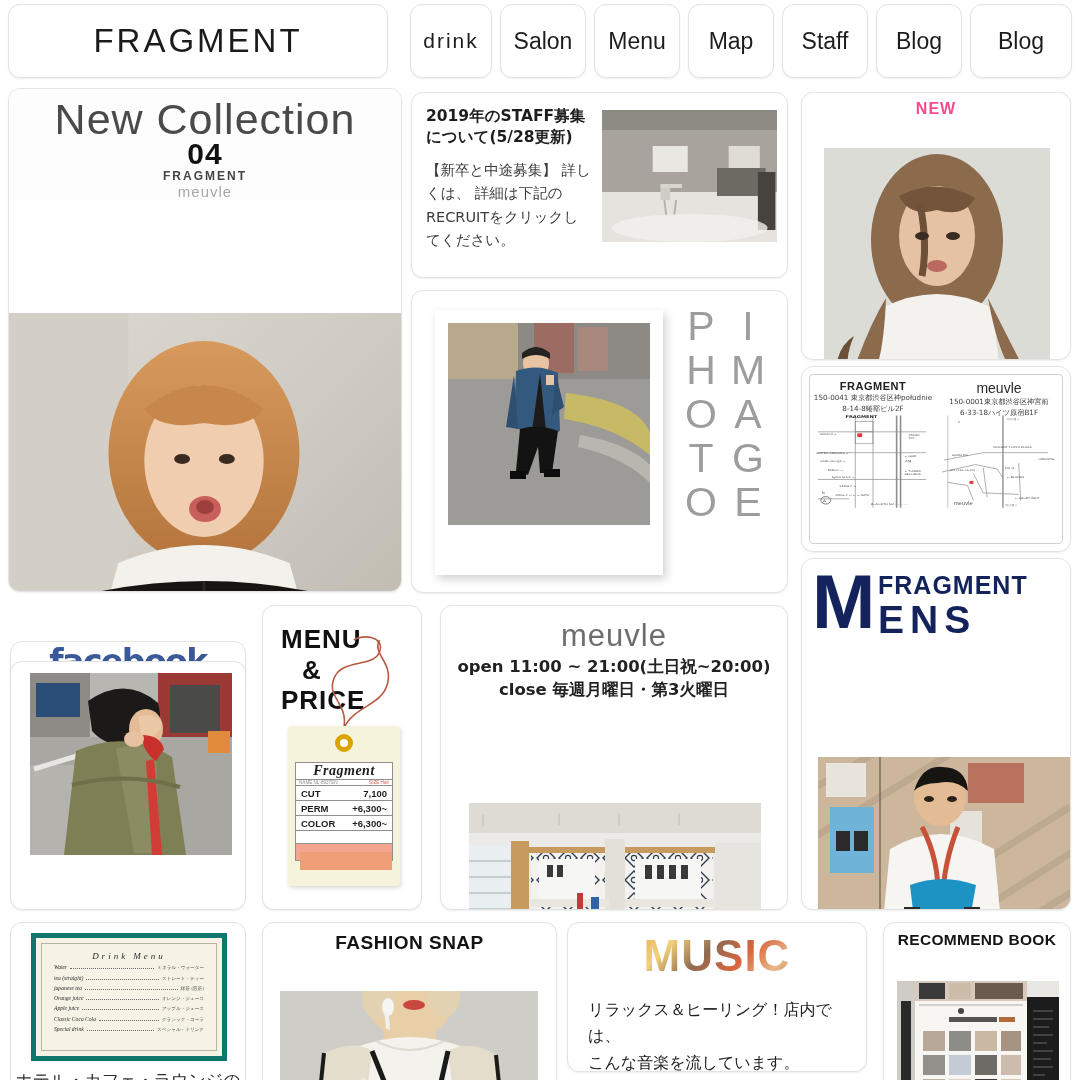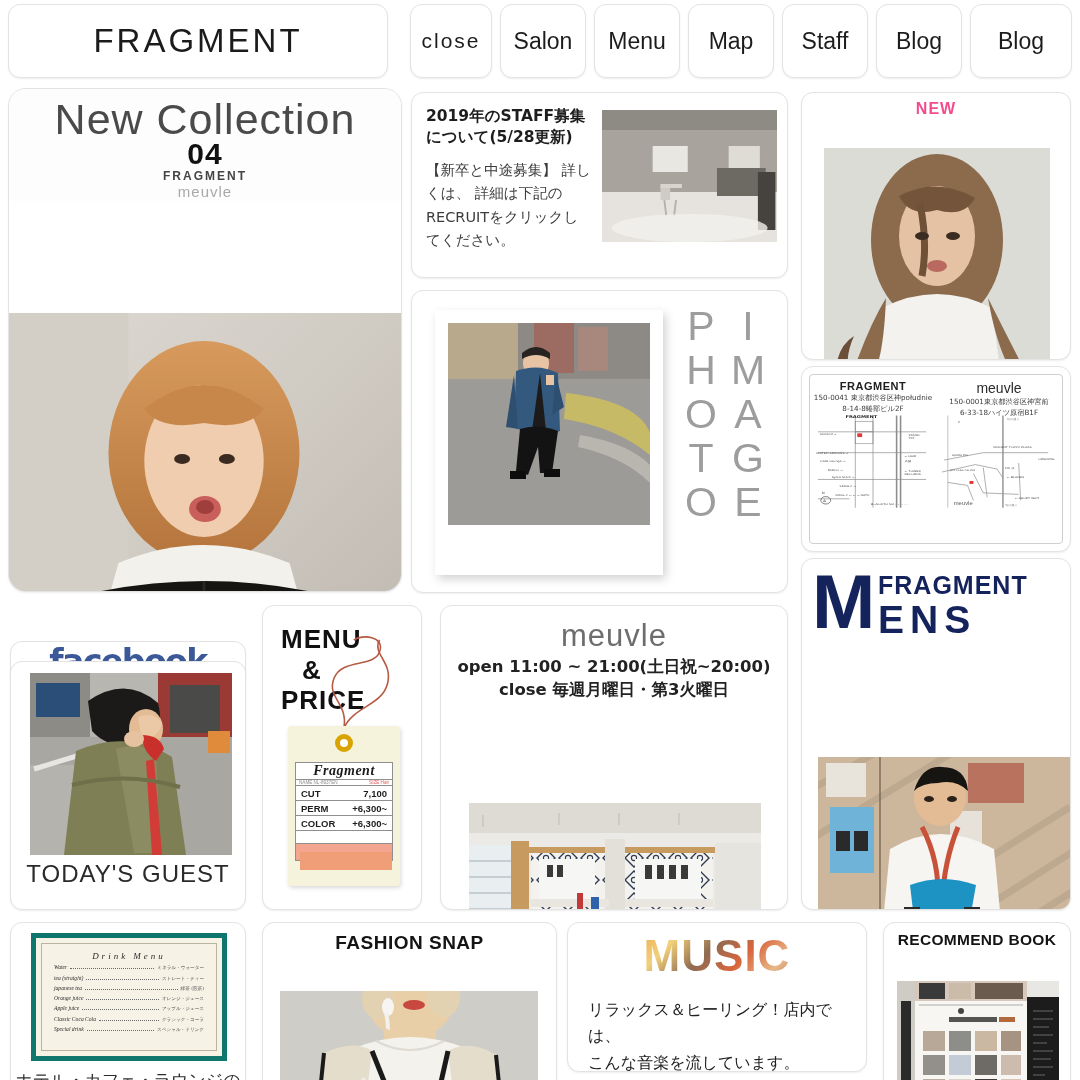--- a/index.html
+++ b/index.html
@@ -32,21 +32,21 @@
     font-size: 33px; letter-spacing: 3px; color: #1b1b1b; font-weight: 400;
   }
   .navitem {
     top: 4px; height: 74px;
     display: flex; align-items: center; justify-content: center;
     font-size: 23px; color: #1c1c1c; cursor: pointer;
   }
   .navitem.hair { font-size: 21px; letter-spacing: 2px; }
 
   
-  .newcol { left: 8px; top: 88px; width: 394px; height: 504px; border-radius: 18px;}
+  .newcol { left: 8px; top: 88px; width: 394px; height: 504px; border-radius: 12px;}
   .nc-head { height: 112px; background:#fdfdfd; position: relative; }
   .nc-title {
     position:absolute; left:0; right:0; top:6px; text-align:center;
     font-family:"Liberation Sans", sans-serif; font-weight:300;
     font-size:43px; color:#4a4a4a; letter-spacing:1px;
   }
   .nc-04 { position:absolute; left:0; right:0; top:48px; text-align:center;
     font-size:30px; font-weight:bold; color:#111; letter-spacing:1px;}
   .nc-brand { position:absolute; left:0; right:0; top:80px; text-align:center;
     font-size:12px; font-weight:bold; color:#444; letter-spacing:2px;}
@@ -200,21 +200,21 @@
 </head>
 <body>
 
 <div class="page">
 
   <div class="card hdr-logo">
     <span class="logotext">FRAGMENT</span>
   </div>
 
   <div class="card navitem hair" style="left:410px;width:82px;">
-    <span>close</span>
+    <span>drink</span>
   </div>
   <div class="card navitem" style="left:500px;width:86px;">
     <span>Salon</span>
   </div>
   <div class="card navitem" style="left:594px;width:86px;">
     <span>Menu</span>
   </div>
   <div class="card navitem" style="left:688px;width:86px;">
     <span>Map</span>
   </div>
@@ -488,21 +488,20 @@
         <ellipse cx="116" cy="56" rx="17" ry="20" fill="#e3bc96"></ellipse>
         <path d="M108 44 Q124 38 132 50 Q128 66 112 66Z" fill="#ecc9a6"></path>
         <path d="M46 78 Q98 56 142 84 L156 182 L34 182Z" fill="#7e7f55"></path>
         <path d="M86 76 Q112 68 126 80 L130 180 L104 180Z" fill="#8b8c61"></path>
         <path d="M112 62 Q130 62 134 76 L126 88 Q112 78 112 62Z" fill="#c9302c"></path>
         <path d="M124 86 L132 182 L122 182 L116 88Z" fill="#d13c36"></path>
         <path d="M42 112 Q96 98 150 114" stroke="#6f7049" stroke-width="4" fill="none"></path>
         <ellipse cx="104" cy="66" rx="10" ry="8" fill="#e6c2a0"></ellipse>
       </svg>
     </div>
-    <div class="guest-label">TODAY'S GUEST</div>
   </div>
 
   <div class="card menuprice">
     <div class="mp-title">
       <div>MENU</div>
       <div>&amp;</div>
       <div>PRICE</div>
     </div>
     <svg class="tag-string" viewBox="0 0 160 130" preserveAspectRatio="none">
       <path d="M82 122 C 86 96, 64 92, 72 72 C 80 52, 112 62, 118 46 C 124 30, 100 28, 92 34" stroke="#b75a43" stroke-width="1.6" fill="none"></path>

